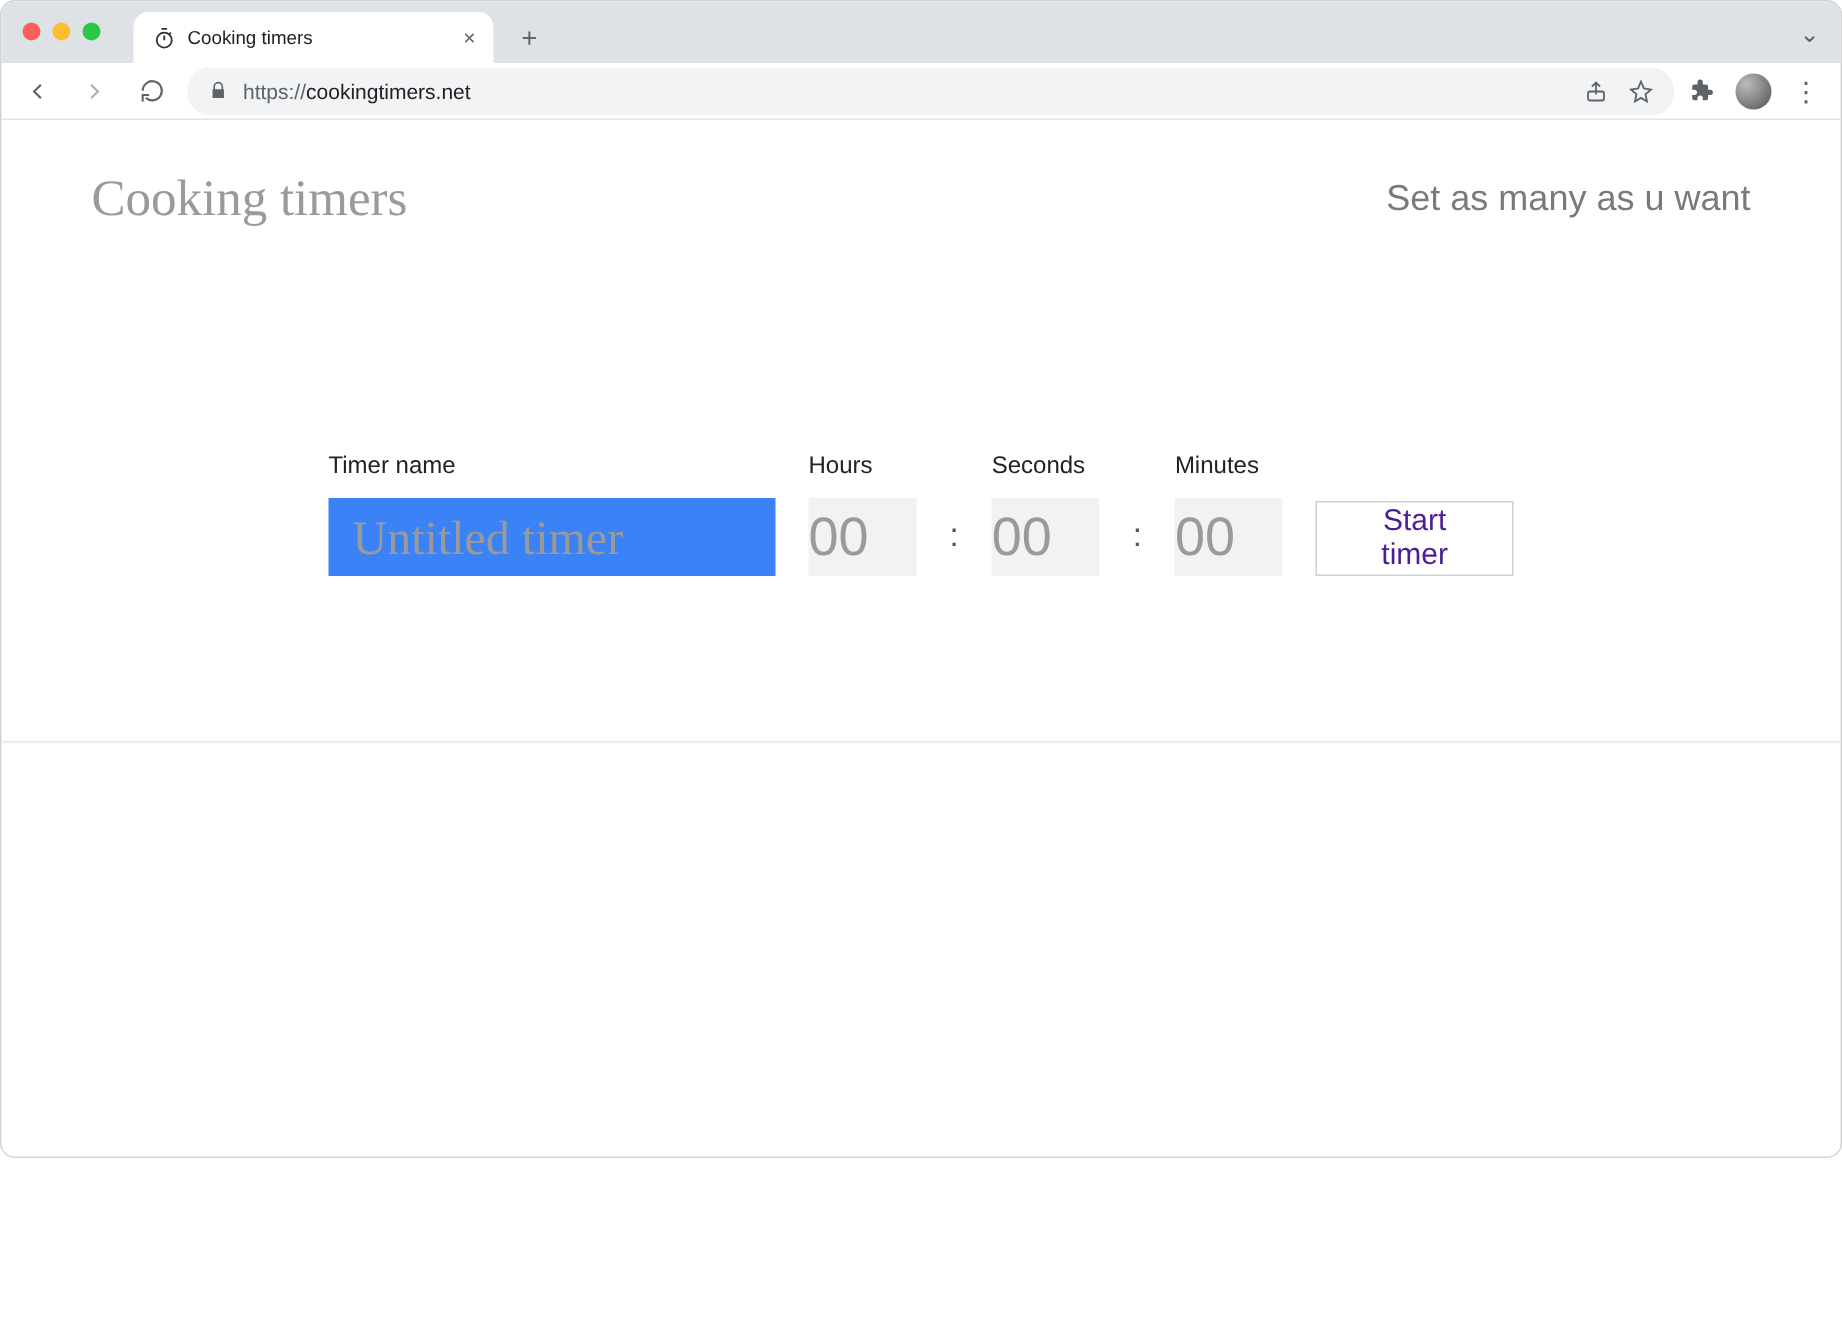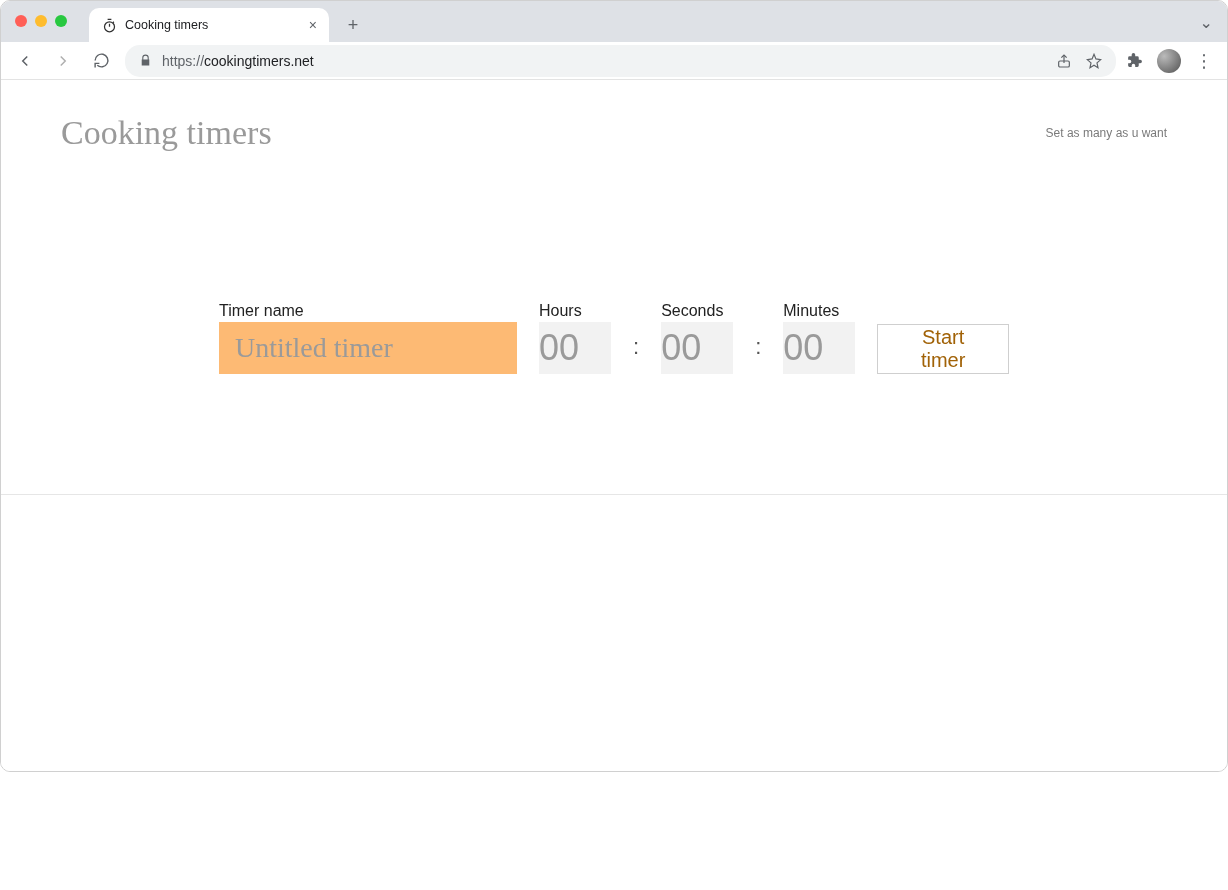--- a/index.html
+++ b/index.html
@@ -26,31 +26,31 @@
   .omnibox .url-host{ color:#202124; font-weight:400; }
   .omnibox .url-rest{ color:#5f6368; }
   .omnibox .right-icons{ margin-left:auto; display:flex; gap:14px; color:#5f6368; }
   .ext-icons{ display:flex; align-items:center; gap:14px; color:#5f6368; padding-right:4px;}
   .avatar{ width:24px; height:24px; border-radius:50%; background:radial-gradient(circle at 30% 30%, #bbb 0%, #666 80%); }
 
   
   .viewport{ flex:1; background:#fff; position:relative; overflow:hidden; }
   .page-header{ display:flex; justify-content:space-between; align-items:center; padding:34px 60px 0 60px; }
   .page-title{ font-family: Georgia, "Times New Roman", serif; font-size:34px; color:#9a9a9a; font-weight:400; }
-  .page-subtitle{ font-size:12px; color:#7a7a7a; }
+  .page-subtitle{ font-size:24px; color:#7a7a7a; }
 
   .timer-form{ margin:150px auto 0 auto; width:790px; display:flex; align-items:flex-end; gap:22px; }
-  .field{ display:flex; flex-direction:column; gap:2px; }
+  .field{ display:flex; flex-direction:column; gap:12px; }
   .field label{ font-size:16px; color:#222; }
-  .name-input{ width:298px; height:52px; border:none; background:#fdba74; font-family:Georgia, "Times New Roman", serif; font-size:28px; color:#333; padding:0 16px; }
+  .name-input{ width:298px; height:52px; border:none; background:#3b82f6; font-family:Georgia, "Times New Roman", serif; font-size:32px; color:#333; padding:0 16px; }
   .name-input::placeholder{ color:#9a9a9a; }
   .time-input{ width:72px; height:52px; border:none; background:#f2f2f2; font-size:36px; color:#15803d; text-align:left; font-variant-numeric:tabular-nums; padding:0;}
   .time-input::placeholder{ color:#9a9a9a; }
   .colon{ font-size:22px; color:#555; align-self:flex-end; padding-bottom:14px; }
-  .start-btn{ height:50px; padding:0 26px; background:#fff; border:1px solid #cfcfcf; color:#a16207; font-size:20px; cursor:pointer; align-self:flex-end; }
+  .start-btn{ height:50px; padding:0 26px; background:#fff; border:1px solid #cfcfcf; color:#4c1d95; font-size:20px; cursor:pointer; align-self:flex-end; }
   .divider{ position:absolute; left:0; right:0; top:414px; border-top:1px solid #e6e6e6; }
   svg{ display:block; }
 </style>
 </head>
 <body>
 
 <div class="browser-window">
 
   <div class="tab-strip">
     <div class="traffic-lights">

